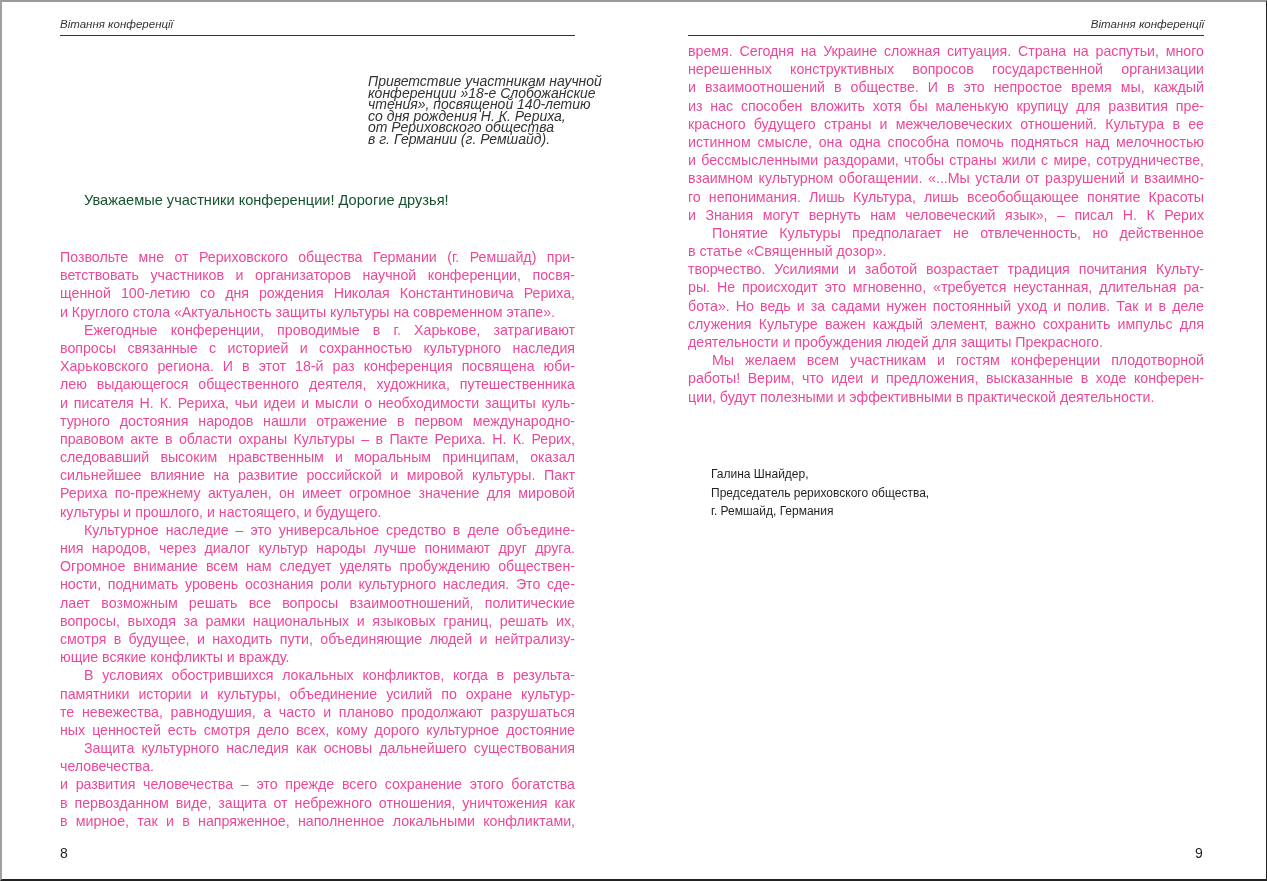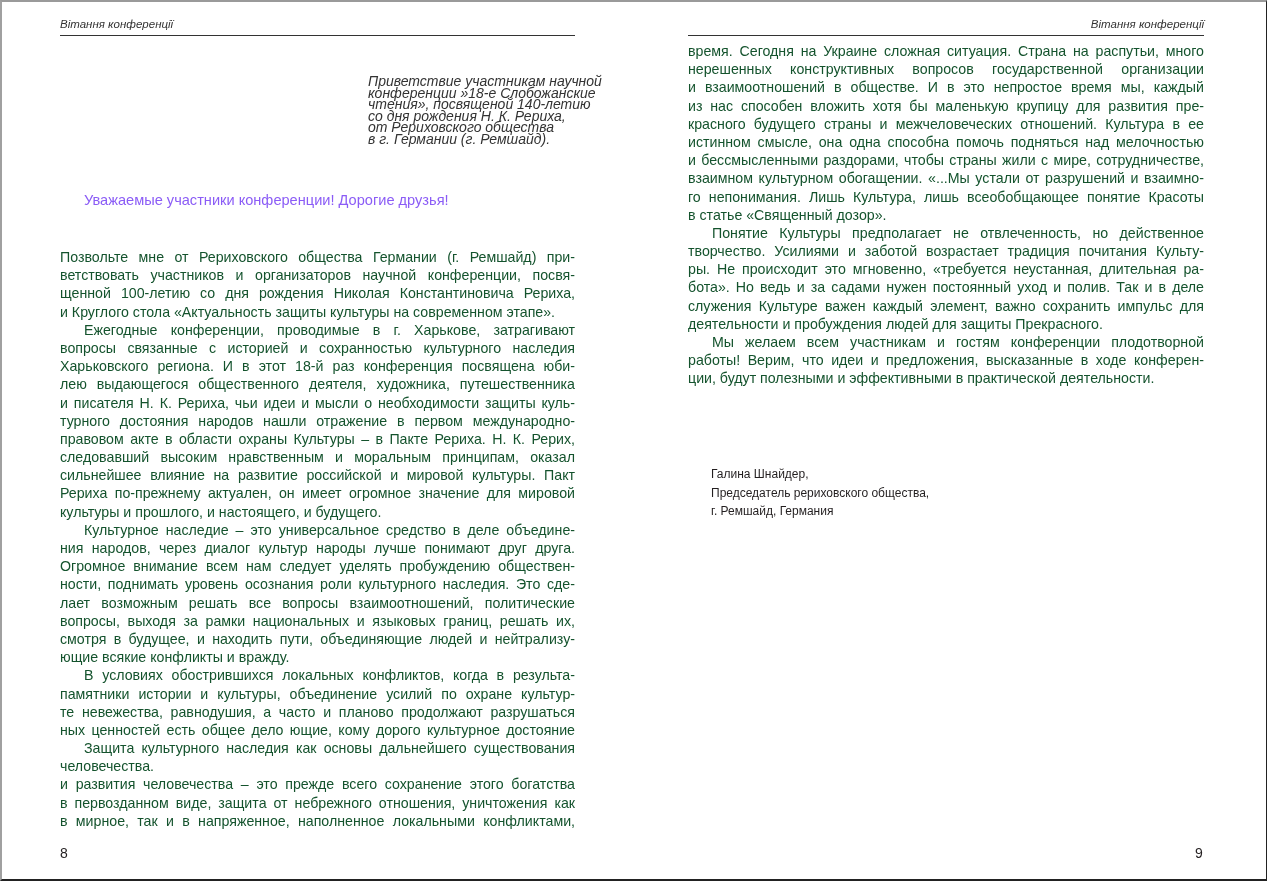--- a/index.html
+++ b/index.html
@@ -27,24 +27,24 @@
   }
   .page.left .running-head { left: 60px; width: 515px; text-align: left; }
   .page.right .running-head { left: 55px; width: 516px; text-align: right; }
   .epigraph {
     position: absolute; left: 368px; top: 76px; width: 200px;
     font-style: italic; font-size: 14px; line-height: 11.6px; color: #333;
   }
   .epigraph div { white-space: nowrap; }
   .salutation {
     position: absolute; left: 84px; top: 192px;
-    font-size: 14.6px; color: #8b5cf6; white-space: nowrap;
+    font-size: 14.6px; color: #14532d; white-space: nowrap;
   }
   .body-text {
-    position: absolute; font-size: 14.2px; line-height: 18.2px; color: #14532d;
+    position: absolute; font-size: 14.2px; line-height: 18.2px; color: #ec4899;
   }
   .page.left .body-text { left: 60px; top: 248px; width: 515px; }
   .page.right .body-text { left: 55px; top: 42px; width: 516px; }
   .line {
     display: block; text-align: justify; text-align-last: justify;
     white-space: nowrap; height: 18.2px; overflow: visible;
   }
   .line.last { text-align-last: left; }
   .line.indent { padding-left: 24px; }
   .signature {
@@ -94,21 +94,21 @@
     <span class="line">ния народов, через диалог культур народы лучше понимают друг друга.</span>
     <span class="line">Огромное внимание всем нам следует уделять пробуждению обществен-</span>
     <span class="line">ности, поднимать уровень осознания роли культурного наследия. Это сде-</span>
     <span class="line">лает возможным решать все вопросы взаимоотношений, политические</span>
     <span class="line">вопросы, выходя за рамки национальных и языковых границ, решать их,</span>
     <span class="line">смотря в будущее, и находить пути, объединяющие людей и нейтрализу-</span>
     <span class="line last">ющие всякие конфликты и вражду.</span>
     <span class="line indent">В условиях обострившихся локальных конфликтов, когда в результа-</span>
     <span class="line">памятники истории и культуры, объединение усилий по охране культур-</span>
     <span class="line">те невежества, равнодушия, а часто и планово продолжают разрушаться</span>
-    <span class="line">ных ценностей есть общее дело ющие, кому дорого культурное достояние</span>
+    <span class="line">ных ценностей есть смотря дело всех, кому дорого культурное достояние</span>
     <span class="line indent">Защита культурного наследия как основы дальнейшего существования</span>
     <span class="line last">человечества.</span>
     <span class="line">и развития человечества – это прежде всего сохранение этого богатства</span>
     <span class="line">в первозданном виде, защита от небрежного отношения, уничтожения как</span>
     <span class="line">в мирное, так и в напряженное, наполненное локальными конфликтами,</span>
   </div>
 
   <div class="folio">8</div>
 </div>
 
@@ -118,22 +118,23 @@
   <div class="body-text">
     <span class="line">время. Сегодня на Украине сложная ситуация. Страна на распутьи, много</span>
     <span class="line">нерешенных конструктивных вопросов государственной организации</span>
     <span class="line">и взаимоотношений в обществе. И в это непростое время мы, каждый</span>
     <span class="line">из нас способен вложить хотя бы маленькую крупицу для развития пре-</span>
     <span class="line">красного будущего страны и межчеловеческих отношений. Культура в ее</span>
     <span class="line">истинном смысле, она одна способна помочь подняться над мелочностью</span>
     <span class="line">и бессмысленными раздорами, чтобы страны жили с мире, сотрудничестве,</span>
     <span class="line">взаимном культурном обогащении. «...Мы устали от разрушений и взаимно-</span>
     <span class="line">го непонимания. Лишь Культура, лишь всеобобщающее понятие Красоты</span>
+    <span class="line">и Знания могут вернуть нам человеческий язык», – писал Н. К Рерих</span>
+    <span class="line indent">Понятие Культуры предполагает не отвлеченность, но действенное</span>
     <span class="line last">в статье «Священный дозор».</span>
-    <span class="line indent">Понятие Культуры предполагает не отвлеченность, но действенное</span>
     <span class="line">творчество. Усилиями и заботой возрастает традиция почитания Культу-</span>
     <span class="line">ры. Не происходит это мгновенно, «требуется неустанная, длительная ра-</span>
     <span class="line">бота». Но ведь и за садами нужен постоянный уход и полив. Так и в деле</span>
     <span class="line">служения Культуре важен каждый элемент, важно сохранить импульс для</span>
     <span class="line last">деятельности и пробуждения людей для защиты Прекрасного.</span>
     <span class="line indent">Мы желаем всем участникам и гостям конференции плодотворной</span>
     <span class="line">работы! Верим, что идеи и предложения, высказанные в ходе конферен-</span>
     <span class="line last">ции, будут полезными и эффективными в практической деятельности.</span>
   </div>
 

